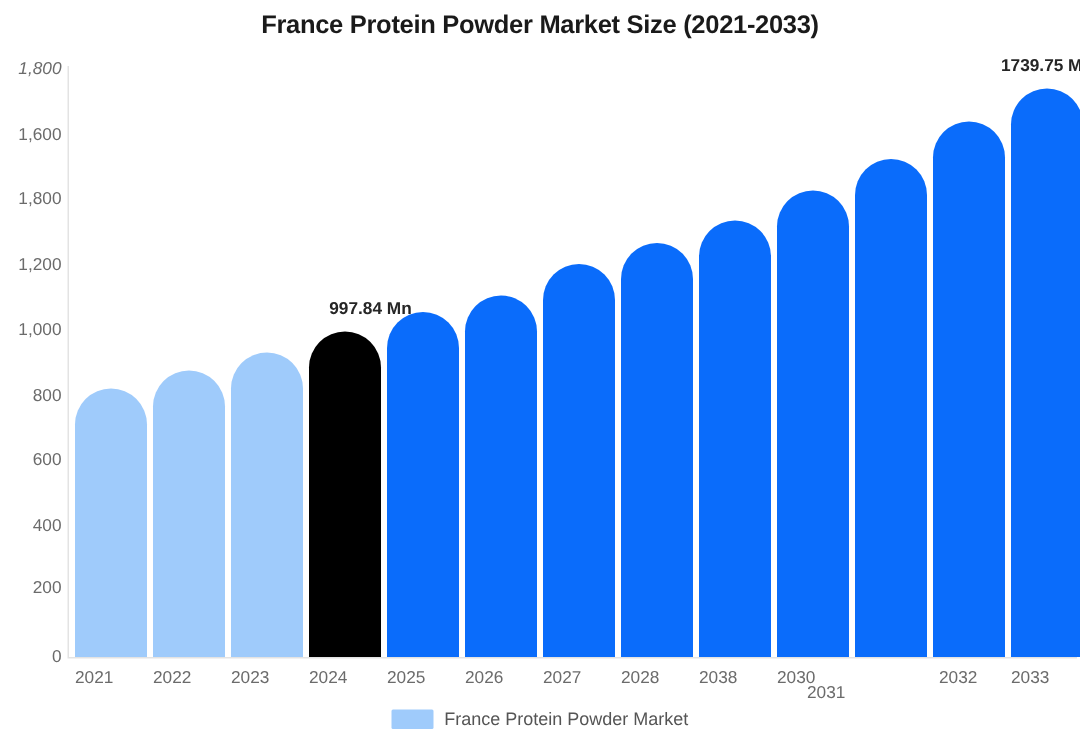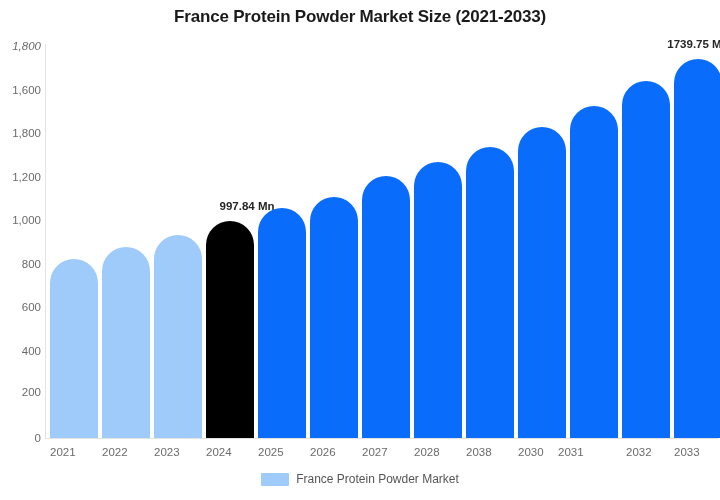--- a/index.html
+++ b/index.html
@@ -187,21 +187,21 @@
       <div class="bar" style="height: 291.169px; background: rgb(10, 108, 251);"></div>
     </div>
     <div class="x-tick-label" style="left: 466px;">2038</div>
     <div class="bar-col" style="left: 518px; top: 0px; height: 438px;">
       <div class="bar" style="height: 310.987px; background: rgb(10, 108, 251);"></div>
     </div>
     <div class="x-tick-label" style="left: 518px;">2030</div>
     <div class="bar-col" style="left: 570px; top: 0px; height: 438px;">
       <div class="bar" style="height: 331.893px; background: rgb(10, 108, 251);"></div>
     </div>
-    <div class="x-tick-label" style="left: 558px;">2031</div>
+    <div class="x-tick-label" style="left: 538px; margin-top: 10px;">2031</div>
     <div class="bar-col" style="left: 622px; top: 0px; height: 438px;">
       <div class="bar" style="height: 356.72px; background: rgb(10, 108, 251);"></div>
     </div>
     <div class="x-tick-label" style="left: 626px;">2032</div>
     <div class="bar-col" style="left: 674px; top: 0px; height: 438px;">
       <div class="bar" style="height: 378.879px; background: rgb(10, 108, 251);"></div>
     </div>
     <div class="bar-value-label" style="left: 698px; top: 38.1211px; transform: translateX(-50%); position: absolute;">1739.75 Mn</div>
     <div class="x-tick-label" style="left: 674px;">2033</div>
   </div>

